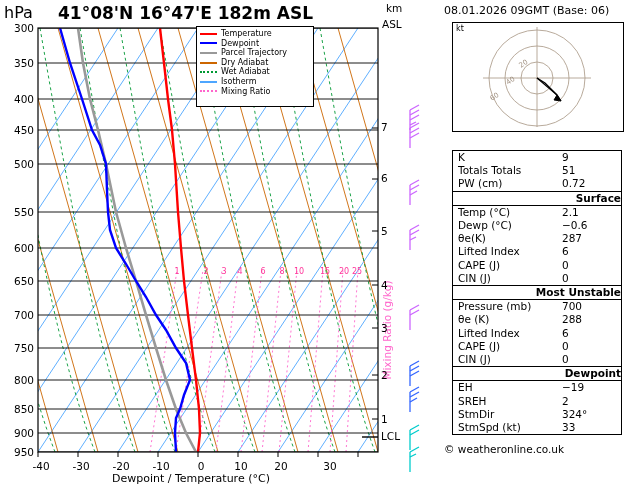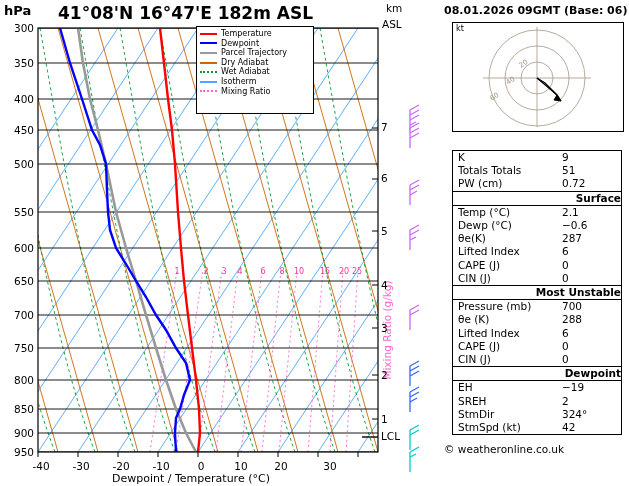--- a/index.html
+++ b/index.html
@@ -3,30 +3,30 @@
 <meta charset="utf-8">
 <style>
   html,body{margin:0;padding:0;}
   body{width:629px;height:486px;background:#ffffff;font-family:"DejaVu Sans",sans-serif;overflow:hidden;position:relative;}
   .root{position:absolute;inset:0;}
   
   #skewt{position:absolute;left:0;top:0;width:432px;height:486px;}
   #skewt svg{display:block;}
   
   .right{position:absolute;left:444px;top:0;width:185px;height:486px;}
-  .datehdr{position:absolute;left:0;top:4px;width:185px;font-size:11px;font-weight:bold;color:#000;white-space:nowrap;}
+  .datehdr{position:absolute;left:0;top:4px;width:185px;font-size:11px;font-weight:normal;color:#000;white-space:nowrap;}
   .hodo-box{position:absolute;left:8px;top:22px;width:170px;height:108px;border:1px solid #000;background:#fff;}
   .hodo-box .kt{position:absolute;left:3px;top:1px;font-size:8px;color:#000;}
   .tbl{position:absolute;left:8px;width:170px;border:1px solid #000;background:#fff;box-sizing:border-box;font-size:10.5px;color:#000;}
   .tbl .row{display:flex;justify-content:space-between;padding:0 5px;line-height:13.2px;white-space:nowrap;}
   .tbl .row .k{text-align:left;}
   .tbl .row .v{text-align:left;min-width:54px;}
   .tbl .sec{text-align:right;line-height:13.2px;border-top:1px solid #000;border-bottom:1px solid #000;font-weight:bold;}
   .credit{position:absolute;left:444px;top:443px;font-size:10.5px;color:#000;white-space:nowrap;}
-  .legend-box{position:absolute;left:196px;top:26px;width:118px;border:1px solid #000;background:#fff;padding:2px 3px 17px 3px;box-sizing:border-box;}
+  .legend-box{position:absolute;left:196px;top:26px;width:118px;border:1px solid #000;background:#fff;padding:2px 3px 10px 3px;box-sizing:border-box;}
   .legend-row{display:flex;align-items:center;height:9.6px;}
   .legend-row .swatch{width:17px;height:0;border-top-width:2px;border-top-style:solid;margin-right:4px;}
   .legend-row .swatch.dash{border-top-style:dotted;}
   .legend-row .lab{font-size:8px;color:#000;line-height:9.6px;white-space:nowrap;}
 </style>
 </head>
 <body>
 
 <div class="root">
 
@@ -254,21 +254,21 @@
         </g>
         <g stroke="#00cccc">
           <line x1="410" y1="452" x2="410" y2="472"></line>
             <line x1="410" y1="452" x2="419" y2="447"></line>
           <line x1="410" y1="457" x2="416" y2="454"></line>
         </g>
       </g>
     </svg>
   </div>
 
-  <div style="position:absolute;left:4px;top:3px;font-size:13px;font-weight:bold;">hPa</div>
+  <div style="position:absolute;left:4px;top:3px;font-size:16px;">hPa</div>
   <div style="position:absolute;left:58px;top:3px;font-size:17px;font-weight:bold;white-space:nowrap;">41°08'N 16°47'E 182m ASL</div>
   <div style="position:absolute;left:386px;top:2px;font-size:10.5px;">km</div>
   <div style="position:absolute;left:382px;top:18px;font-size:10.5px;">ASL</div>
   <div style="position:absolute;left:112px;top:472px;font-size:11px;">Dewpoint / Temperature (°C)</div>
 
   <div class="legend-box">
     <div class="legend-row">
       <span class="swatch" style="border-top-color:#ff0000;"></span>
       <span class="lab">Temperature</span>
     </div>
@@ -395,19 +395,19 @@
       <div class="row">
         <span class="k">SREH</span>
         <span class="v">2</span>
       </div>
       <div class="row">
         <span class="k">StmDir</span>
         <span class="v">324°</span>
       </div>
       <div class="row">
         <span class="k">StmSpd (kt)</span>
-        <span class="v">42</span>
+        <span class="v">33</span>
       </div>
     </div>
   </div>
 
   <div class="credit">© weatheronline.co.uk</div>
 </div>
 
 </body></html>

